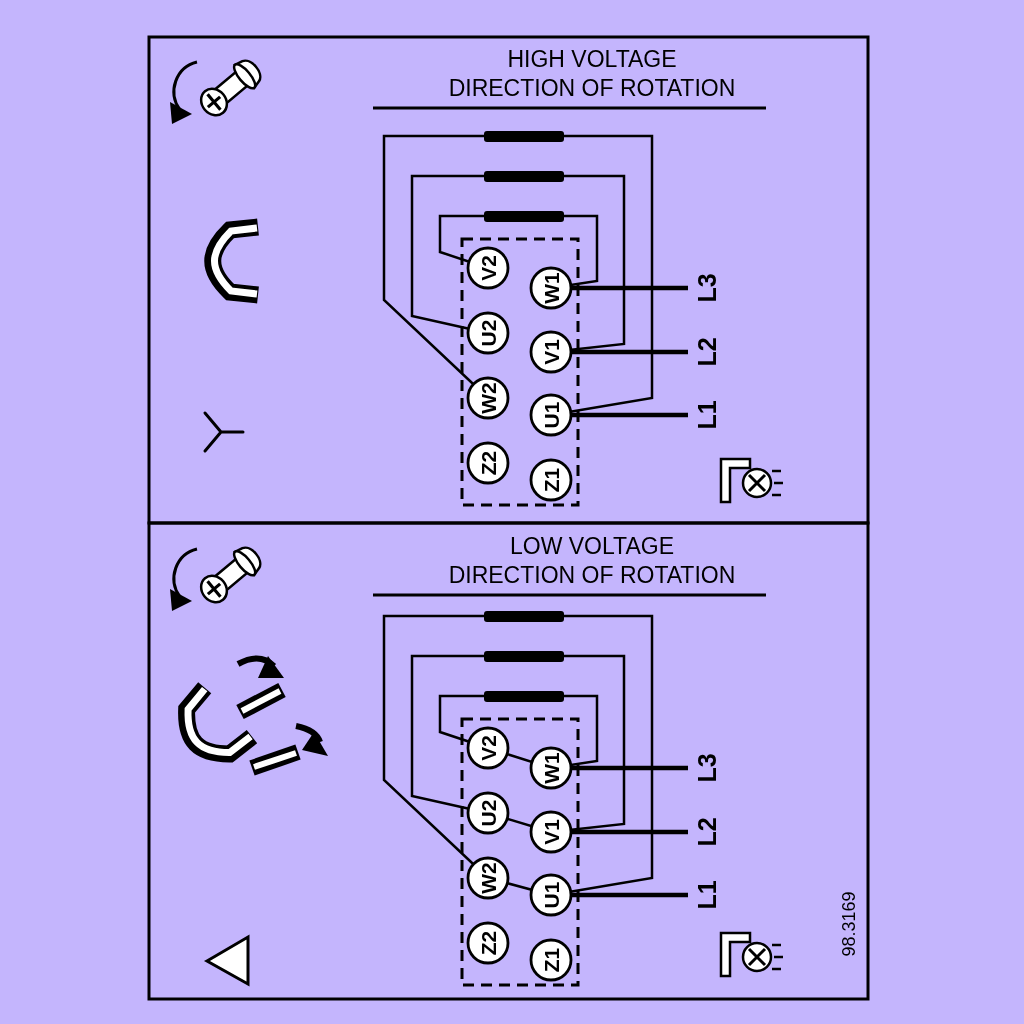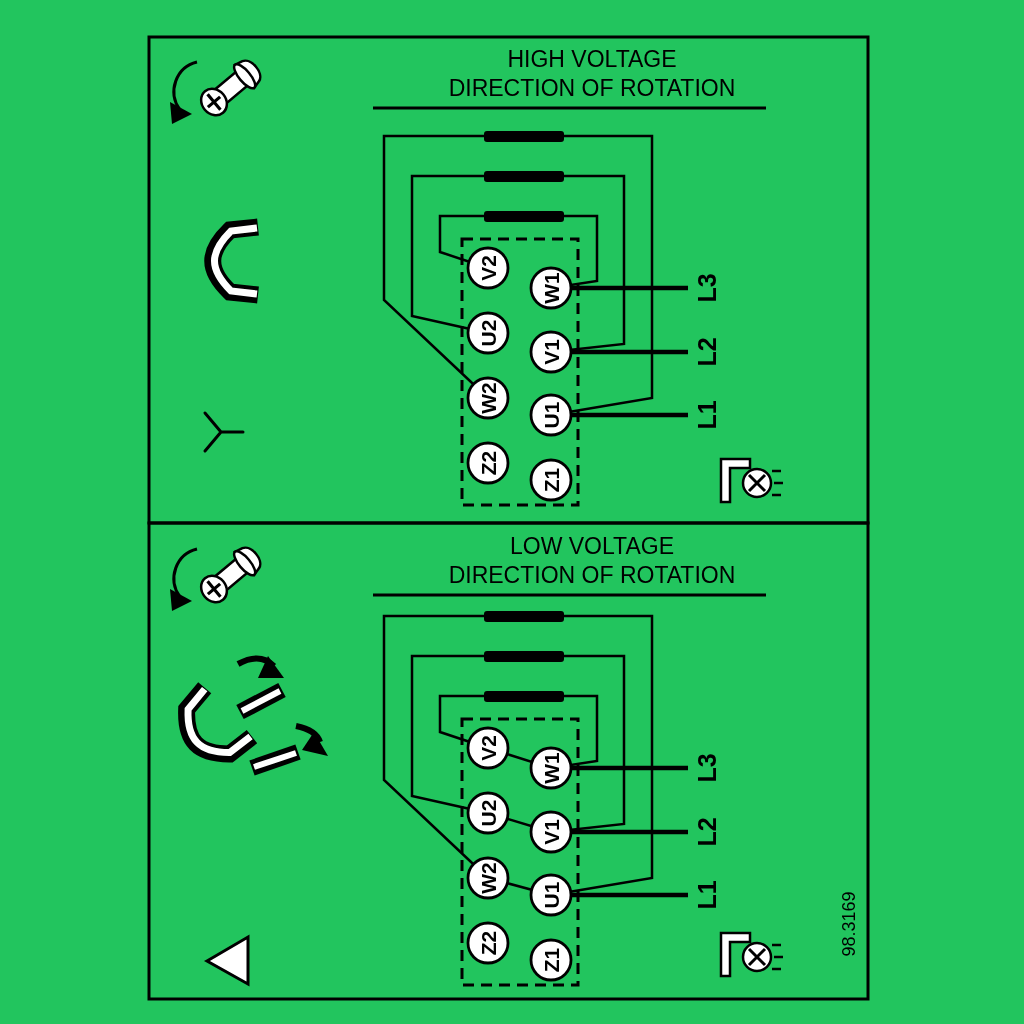--- a/index.html
+++ b/index.html
@@ -1,16 +1,16 @@
 <!DOCTYPE html>
 <html><head>
 <meta charset="utf-8">
 <style>
   html,body{margin:0;padding:0;background:#fff;}
-  .stage{position:relative;width:1024px;height:1024px;background:#22c55e;overflow:hidden;}
+  .stage{position:relative;width:1024px;height:1024px;background:#c4b5fd;overflow:hidden;}
   svg{display:block;}
   .frame{fill:none;stroke:#000;stroke-width:3;}
   .underline{stroke:#000;stroke-width:3;}
   .bar{fill:#000;}
   .wire{fill:none;stroke:#000;stroke-width:2.5;}
   .link{fill:none;stroke:#000;stroke-width:2.5;}
   .supply{stroke:#000;stroke-width:4.5;}
   .tbox{fill:none;stroke:#000;stroke-width:3;stroke-dasharray:11 7;}
   .term{fill:#fff;stroke:#000;stroke-width:2.8;}
   text{fill:#000;}

